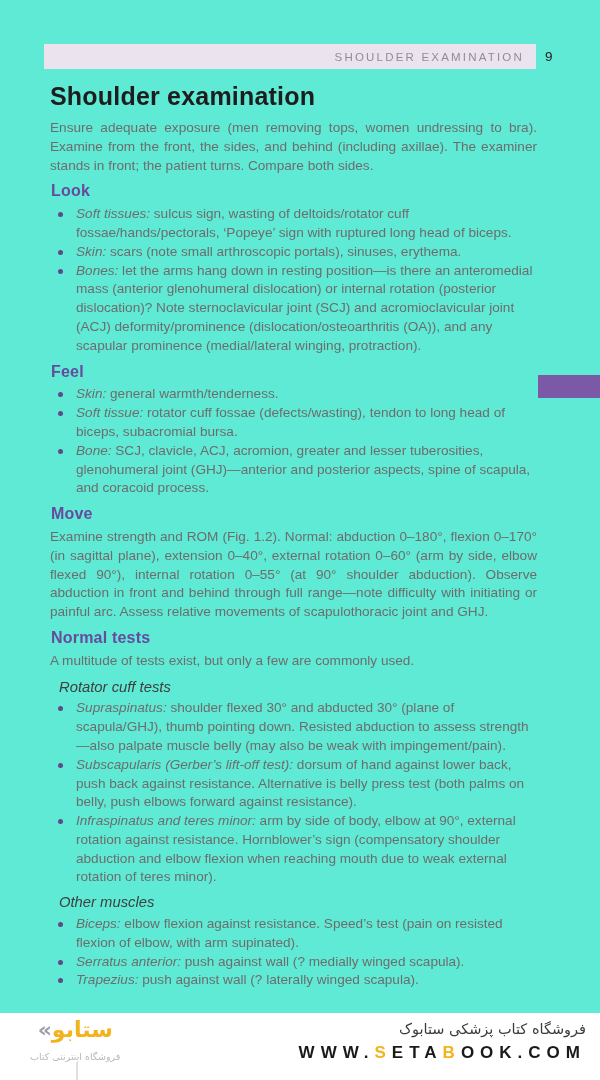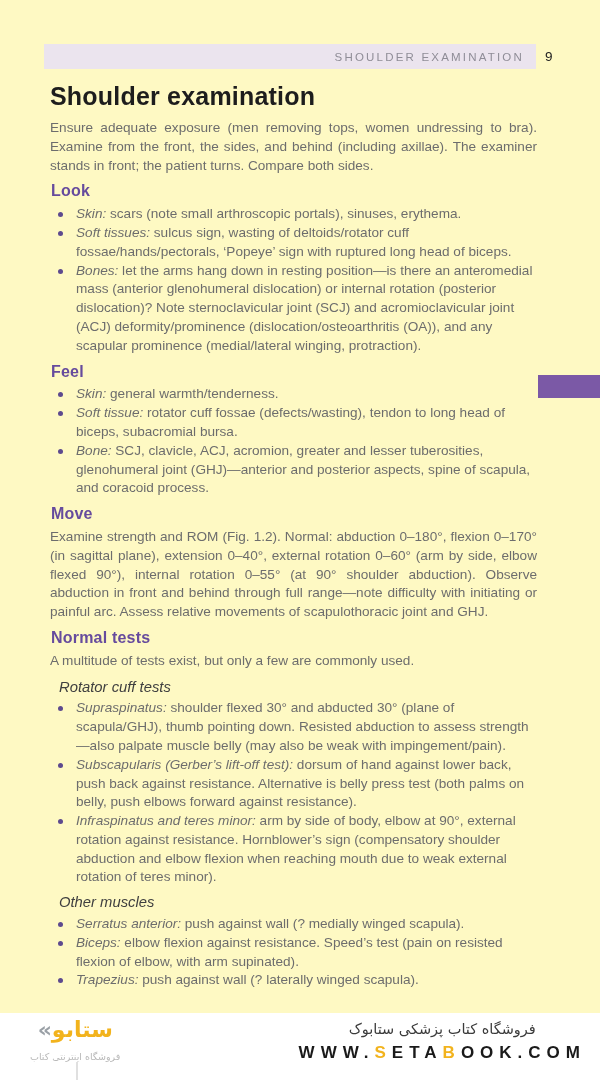--- a/index.html
+++ b/index.html
@@ -1,18 +1,18 @@
 <!DOCTYPE html>
 <html><head>
 <meta charset="utf-8">
 <style>
   html,body{margin:0;padding:0;background:#ffffff;}
   body{width:600px;height:1080px;position:relative;overflow:hidden;
        font-family:"Liberation Sans",sans-serif;}
-  .page{position:absolute;left:0;top:0;width:600px;height:1080px;background:#fef9c3;}
+  .page{position:absolute;left:0;top:0;width:600px;height:1080px;background:#5eead4;}
 
   
   .header-bar{position:absolute;left:44px;top:44px;width:492px;height:25px;
               background:#ebe4ee;display:flex;align-items:center;justify-content:flex-end;
               padding-right:12px;box-sizing:border-box;}
   .header-bar span{font-size:11.5px;letter-spacing:2.2px;color:#8f8d97;}
   .page-num{position:absolute;left:545px;top:44px;height:25px;line-height:25px;
             font-size:13.5px;color:#222;}
 
   
@@ -41,21 +41,21 @@
   .logo{position:absolute;left:30px;top:4px;display:flex;align-items:center;flex-direction:column;}
   .logo-textblock{text-align:center;}
   .logo-wordmark{font-family:"DejaVu Sans",sans-serif;font-size:22px;font-weight:bold;
                  line-height:26px;white-space:nowrap;}
   .logo-wordmark .guillemet{color:#9aa0a6;}
   .logo-wordmark .mark{color:#f2b31d;}
   .logo-subtitle{font-family:"DejaVu Sans",sans-serif;font-size:9.5px;color:#b9b9b9;
                  margin-top:8px;direction:rtl;}
   .logo-divider{width:2px;height:44px;background:#e0e0e0;margin:0 10px 0 14px;}
   .logo-emblem{width:48px;height:48px;transform:rotate(-6deg);}
-  .footer-right{position:absolute;right:14px;top:5px;text-align:center;}
+  .footer-right{position:absolute;right:14px;top:5px;text-align:right;}
   .footer-tagline{font-family:"DejaVu Sans",sans-serif;font-size:14.5px;color:#3b3b3b;
                   direction:rtl;line-height:22px;}
   .footer-url{font-size:17px;font-weight:bold;color:#1a1a1a;letter-spacing:6px;
               line-height:26px;white-space:nowrap;}
   .footer-url .accent{color:#f2b31d;}
 </style>
 </head>
 <body>
 
 <div class="page">
@@ -64,22 +64,22 @@
     <span>SHOULDER EXAMINATION</span>
   </div>
   <div class="page-num">9</div>
 
   <div class="content">
     <h1>Shoulder examination</h1>
     <p class="just">Ensure adequate exposure (men removing tops, women undressing to bra). Examine from the front, the sides, and behind (including axillae). The examiner stands in front; the patient turns. Compare both sides.</p>
 
     <h2>Look</h2>
     <ul>
+      <li><span class="lead">Soft tissues:</span><span> sulcus sign, wasting of deltoids/rotator cuff fossae/hands/pectorals, ‘Popeye’ sign with ruptured long head of biceps.</span></li>
       <li><span class="lead">Skin:</span><span> scars (note small arthroscopic portals), sinuses, erythema.</span></li>
-      <li><span class="lead">Soft tissues:</span><span> sulcus sign, wasting of deltoids/rotator cuff fossae/hands/pectorals, ‘Popeye’ sign with ruptured long head of biceps.</span></li>
       <li><span class="lead">Bones:</span><span> let the arms hang down in resting position—is there an anteromedial mass (anterior glenohumeral dislocation) or internal rotation (posterior dislocation)? Note sternoclavicular joint (SCJ) and acromioclavicular joint (ACJ) deformity/prominence (dislocation/osteoarthritis (OA)), and any scapular prominence (medial/lateral winging, protraction).</span></li>
     </ul>
 
     <h2>Feel</h2>
     <ul>
       <li><span class="lead">Skin:</span><span> general warmth/tenderness.</span></li>
       <li><span class="lead">Soft tissue:</span><span> rotator cuff fossae (defects/wasting), tendon to long head of biceps, subacromial bursa.</span></li>
       <li><span class="lead">Bone:</span><span> SCJ, clavicle, ACJ, acromion, greater and lesser tuberosities, glenohumeral joint (GHJ)—anterior and posterior aspects, spine of scapula, and coracoid process.</span></li>
     </ul>
 
@@ -91,22 +91,22 @@
 
     <h3>Rotator cuff tests</h3>
     <ul>
       <li><span class="lead">Supraspinatus:</span><span> shoulder flexed 30° and abducted 30° (plane of scapula/GHJ), thumb pointing down. Resisted abduction to assess strength—also palpate muscle belly (may also be weak with impingement/pain).</span></li>
       <li><span class="lead">Subscapularis (Gerber’s lift-off test):</span><span> dorsum of hand against lower back, push back against resistance. Alternative is belly press test (both palms on belly, push elbows forward against resistance).</span></li>
       <li><span class="lead">Infraspinatus and teres minor:</span><span> arm by side of body, elbow at 90°, external rotation against resistance. Hornblower’s sign (compensatory shoulder abduction and elbow flexion when reaching mouth due to weak external rotation of teres minor).</span></li>
     </ul>
 
     <h3>Other muscles</h3>
     <ul>
+      <li><span class="lead">Biceps:</span><span> elbow flexion against resistance. Speed’s test (pain on resisted flexion of elbow, with arm supinated).</span></li>
       <li><span class="lead">Serratus anterior:</span><span> push against wall (? medially winged scapula).</span></li>
-      <li><span class="lead">Biceps:</span><span> elbow flexion against resistance. Speed’s test (pain on resisted flexion of elbow, with arm supinated).</span></li>
       <li><span class="lead">Trapezius:</span><span> push against wall (? laterally winged scapula).</span></li>
     </ul>
   </div>
 
   <div class="side-tab"></div>
   <div class="scan-edge"></div>
 
   <div class="footer">
     <div class="logo">
       <div class="logo-textblock">

